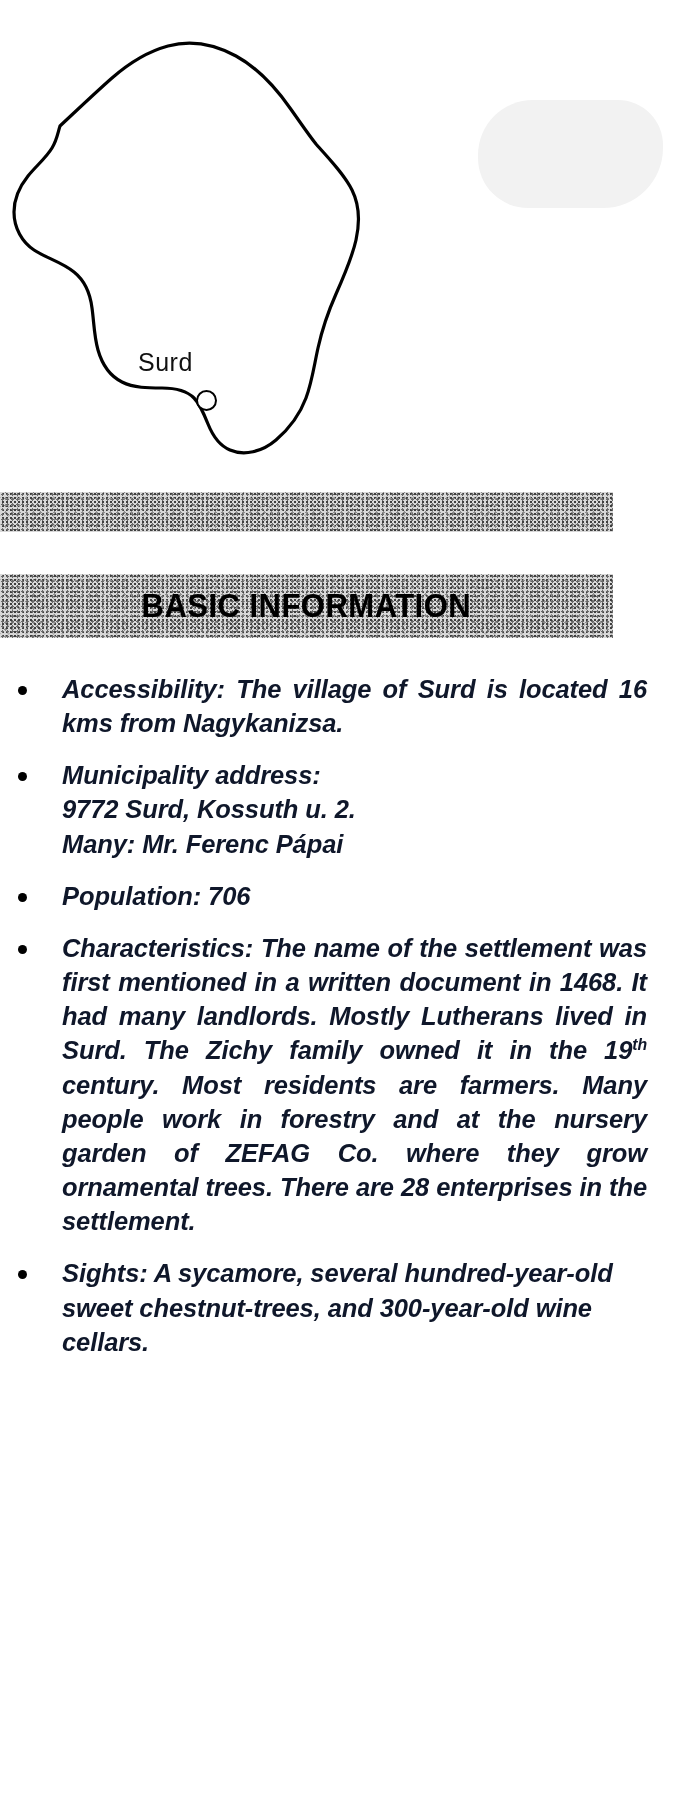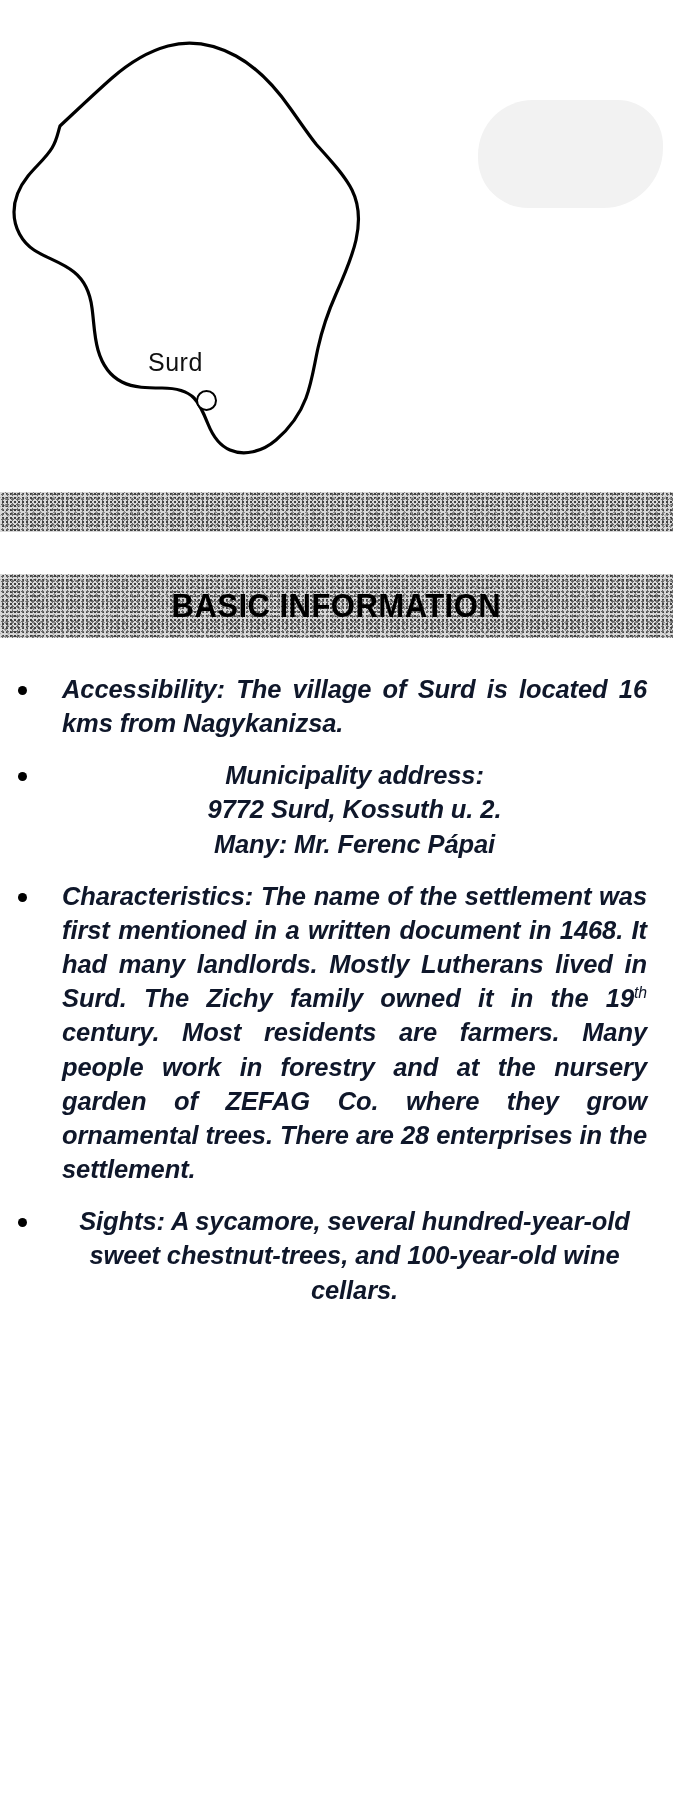--- a/index.html
+++ b/index.html
@@ -22,32 +22,32 @@
     width: 673px;
     height: 470px;
   }
   .map-svg {
     position: absolute;
     top: 0;
     left: 0;
   }
   .map-label {
     position: absolute;
-    left: 148px;
+    left: 138px;
     top: 348px;
     font-size: 25px;
     letter-spacing: 0.5px;
     color: #111;
     font-family: "Liberation Sans", sans-serif;
   }
 
   
   .noise-band {
     position: relative;
-    width: 673px;
+    width: 613px;
     background-color: #d8d8d8;
     background-image:
       radial-gradient(#6a6a6a 1px, transparent 1.2px),
       radial-gradient(#8d8d8d 1px, transparent 1.2px),
       radial-gradient(#3f3f3f 0.8px, transparent 1px),
       radial-gradient(#b5b5b5 1px, transparent 1.2px);
     background-size: 5px 5px, 7px 7px, 4px 4px, 9px 9px;
     background-position: 0 0, 2px 3px, 1px 4px, 4px 1px;
   }
   .band-top {
@@ -100,30 +100,30 @@
     font-style: italic;
     font-weight: bold;
     font-size: 25.5px;
     line-height: 1.34;
     color: #0f172a;
     text-align: justify;
     text-justify: inter-word;
     letter-spacing: -0.1px;
   }
   .entry-text.no-justify {
-    text-align: center;
+    text-align: left;
   }
   .entry-line {
     display: block;
   }
   sup.sup {
     font-size: 0.62em;
     vertical-align: super;
     font-style: italic;
-    font-weight: normal;
+    font-weight: bold;
   }
 
   
   .map-blob {
     position: absolute;
     right: 10px;
     top: 100px;
     width: 185px;
     height: 108px;
     background: #f2f2f2;
@@ -192,25 +192,29 @@
 
     <li>
       <span class="bullet"></span>
       <div class="entry-text no-justify">
         <span class="entry-line">Municipality address:</span>
         <span class="entry-line">9772 Surd, Kossuth u. 2.</span>
         <span class="entry-line">Many: Mr. Ferenc Pápai</span>
       </div>
     </li>
 
+    <li>
+      <span class="bullet"></span>
+      <div class="entry-text no-justify">Population: 706</div>
+    </li>
 
     <li>
       <span class="bullet"></span>
       <div class="entry-text"><span>Characteristics: The name of the settlement was first mentioned in a written document in 1468. It had many landlords. Mostly Lutherans lived in Surd. The Zichy family owned it in the 19</span><sup class="sup">th</sup><span> century. Most residents are farmers. Many people work in forestry and at the nursery garden of ZEFAG Co. where they grow ornamental trees. There are 28 enterprises in the settlement.</span></div>
     </li>
 
     <li>
       <span class="bullet"></span>
-      <div class="entry-text no-justify">Sights: A sycamore, several hundred-year-old sweet chestnut-trees, and 100-year-old wine cellars.</div>
+      <div class="entry-text no-justify">Sights: A sycamore, several hundred-year-old sweet chestnut-trees, and 300-year-old wine cellars.</div>
     </li>
 
   </ul>
 </div>
 
 </body></html>

